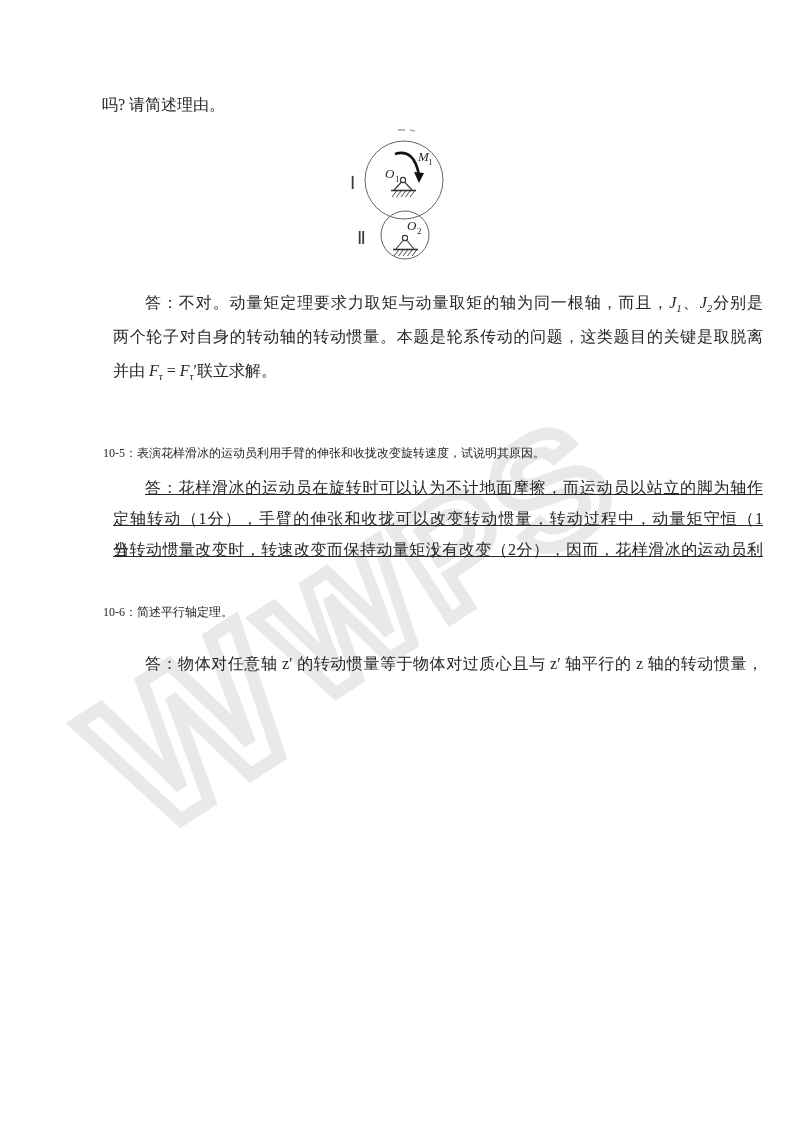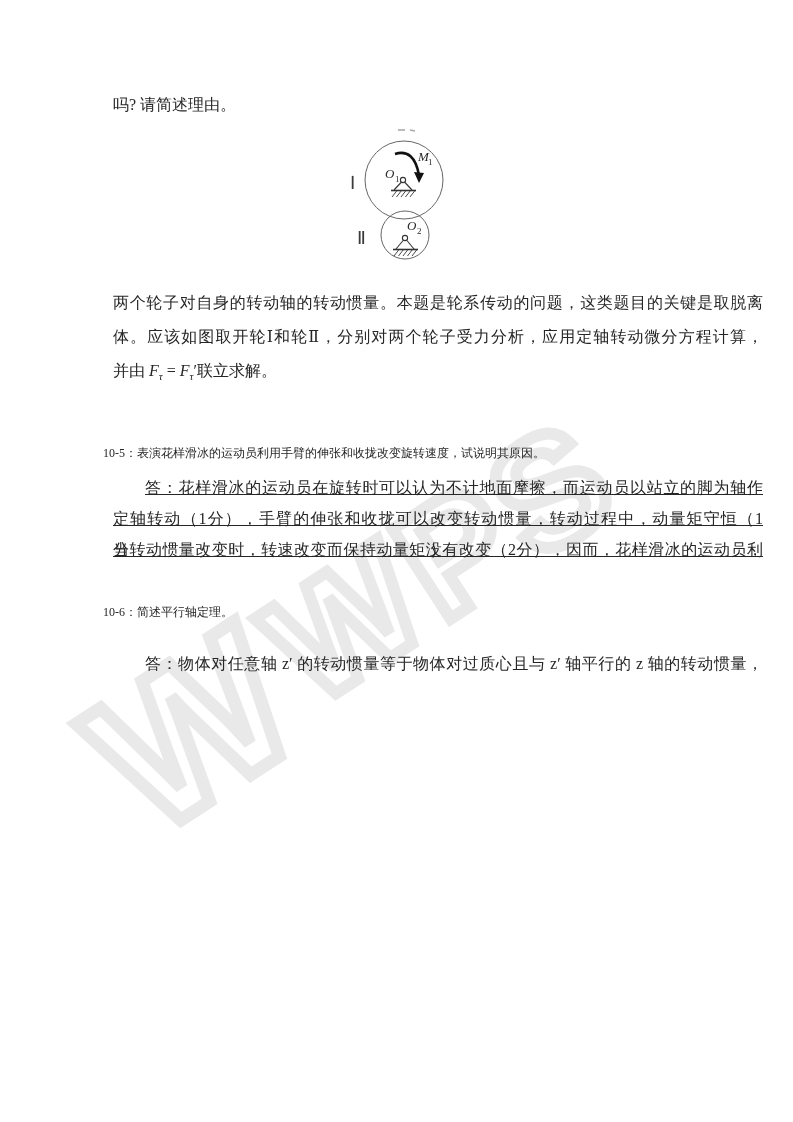--- a/index.html
+++ b/index.html
@@ -29,21 +29,21 @@
 
   <svg class="wm" width="793" height="1122" viewBox="0 0 793 1122" aria-hidden="true">
     <g transform="translate(395,600) rotate(-33)" font-family="Liberation Sans, sans-serif" font-weight="bold" fill="none" stroke="#e9e9e9">
       <text x="-335" y="68" font-size="200" stroke-width="13">W</text>
       <text x="-128" y="46" font-size="155" stroke-width="12" letter-spacing="8">WPS</text>
     </g>
   </svg>
 
   <div class="content">
 
-    <div class="line" style="left:113px;top:88px;">吗? 请简述理由。</div>
+    <div class="line" style="left:102px;top:88px;">吗? 请简述理由。</div>
 
     <svg class="fig" viewBox="0 0 160 152">
 
       <g stroke="#a9a9a9" stroke-width="1.6">
         <line x1="63" y1="12" x2="70" y2="12"></line>
         <line x1="75" y1="12" x2="80" y2="13"></line>
       </g>
 
       <circle cx="69" cy="62" r="39" fill="none" stroke="#666" stroke-width="1"></circle>
 
@@ -94,22 +94,22 @@
           <line x1="59" y1="138" x2="64" y2="131.5"></line>
           <line x1="63.5" y1="138" x2="68.5" y2="131.5"></line>
           <line x1="68" y1="138" x2="73" y2="131.5"></line>
           <line x1="72.5" y1="138" x2="77.5" y2="131.5"></line>
           <line x1="77" y1="138" x2="82" y2="131.5"></line>
         </g>
       </g>
     </svg>
 
     <div class="para" style="top:286px;">
+      <div class="ln full indent"><span>答：不对。动量矩定理要求力取矩与动量取矩的轴为同一根轴，而且，</span><span class="mi"><span>J</span><sub class="msub">1</sub></span><span>、</span><span class="mi"><span>J</span><sub class="msub">2</sub></span><span>分别是</span></div>
       <div class="ln full">两个轮子对自身的转动轴的转动惯量。本题是轮系传动的问题，这类题目的关键是取脱离</div>
-      <div class="ln full">体。应该如图取开轮Ⅰ和轮Ⅱ，分别对两个轮子受力分析，应用定轴转动微分方程计算，</div>
       <div class="ln"><span>并由 </span><span class="mi"><span>F</span><sub class="msub">τ</sub></span><span> = </span><span class="mi"><span>F</span><sub class="msub">τ</sub></span><span>′</span><span>联立求解。</span></div>
     </div>
 
     <div class="heading" style="top:438px;">10-5：表演花样滑冰的运动员利用手臂的伸张和收拢改变旋转速度，试说明其原因。</div>
 
     <div class="para tight" style="top:472px;text-decoration:underline;">
       <div class="ln full indent">答：花样滑冰的运动员在旋转时可以认为不计地面摩擦，而运动员以站立的脚为轴作</div>
       <div class="ln full">定轴转动（1分），手臂的伸张和收拢可以改变转动惯量，转动过程中，动量矩守恒（1 分），</div>
       <div class="ln full">当转动惯量改变时，转速改变而保持动量矩没有改变（2分），因而，花样滑冰的运动员利</div>
     </div>

